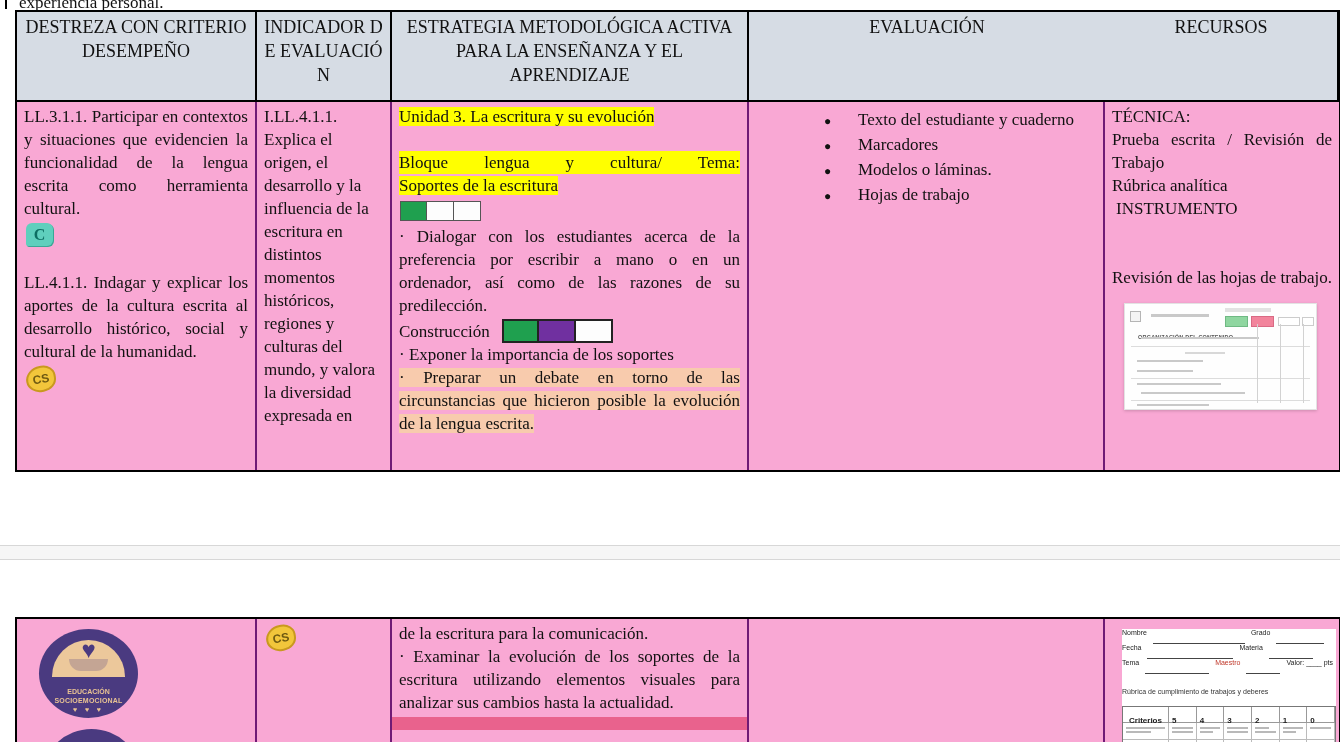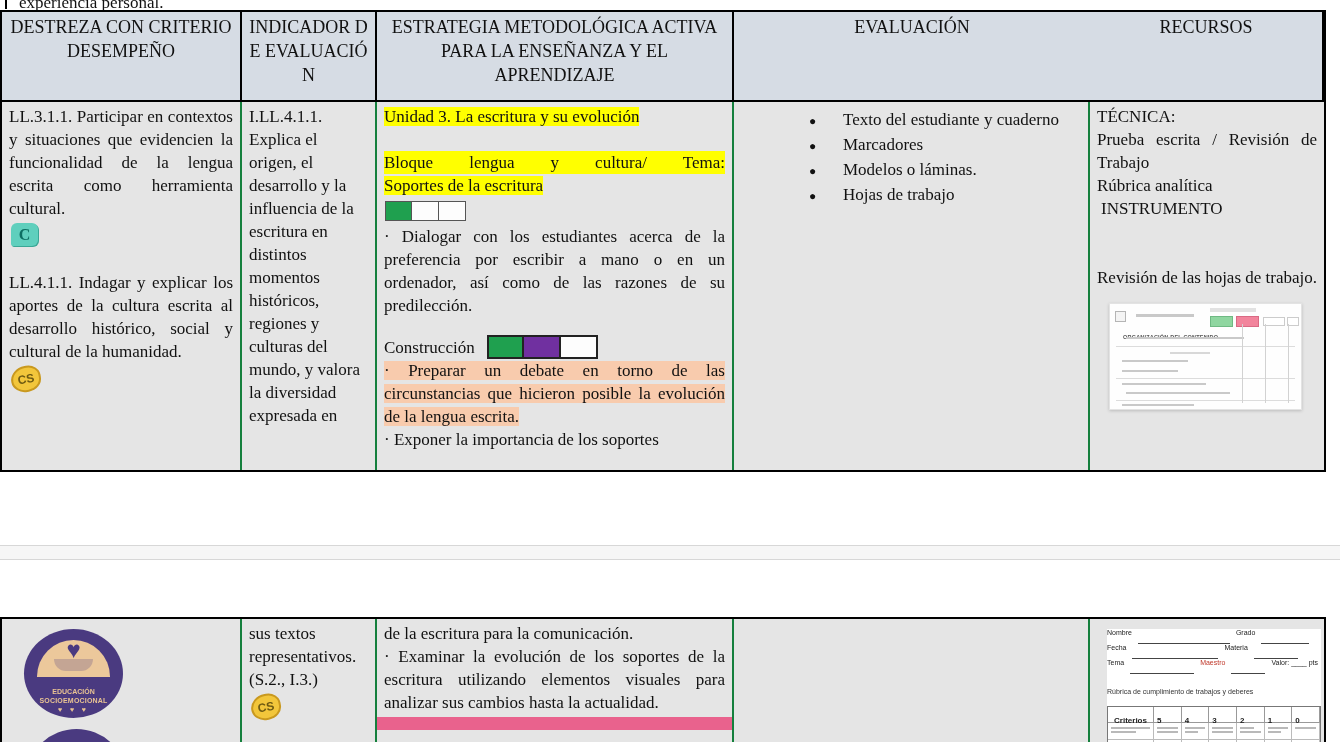--- a/index.html
+++ b/index.html
@@ -6,50 +6,50 @@
   html,body { width:1340px; height:742px; background:#ffffff; overflow:hidden; }
   body { font-family:"Liberation Serif", serif; color:#111; }
 
   .stage { position:absolute; top:0; left:0; width:1340px; height:742px; background:#fff; overflow:hidden; }
 
   
   .remnant-border { position:absolute; left:5px; top:0; height:9px; width:0; border-left:2px solid #000; }
   .remnant-text { position:absolute; left:19px; top:-9px; font-size:17px; line-height:23px; }
 
   
-  .tbl { position:absolute; left:0; display:grid; grid-template-columns:240px 135px 357px 356px 234px; border:2px solid #000; background:#e5e5e5; }
+  .tbl { position:absolute; left:15px; display:grid; grid-template-columns:240px 135px 357px 356px 234px; border:2px solid #000; background:#f9a8d4; }
   .tbl1 { top:10px; grid-template-rows:90px 368px; }
   .tbl2 { top:617px; grid-template-rows:123px; border-bottom:none; height:125px; overflow:hidden; }
 
   .hcell { background:#d6dce4; border-right:2px solid #000; border-bottom:2px solid #000; text-align:center; padding:3px 6px 0 6px; font-size:18px; line-height:24px; overflow:hidden; }
   .hcell.last { border-right:none; }
   .hcell.h2 { word-break:break-all; }
 
-  .cell { border-right:2px solid #15803d; padding:3px 7px 0 7px; font-size:17px; line-height:23px; overflow:hidden; }
+  .cell { border-right:2px solid #701a75; padding:3px 7px 0 7px; font-size:17px; line-height:23px; overflow:hidden; }
   .cell.last { border-right:none; }
   .just { text-align:justify; }
   .spread { text-align:justify; text-align-last:justify; }
   .bold { font-weight:normal; }
   .blank-line { height:23px; }
   .hl-yellow { background:#ffff00; }
   .hl-peach  { background:#f8cbad; }
 
   
   .icon-c { width:27px; height:23px; background:#5fcfbd; border-radius:6px 6px 6px 2px; color:#0d6e62; font-weight:bold; font-size:16px; display:flex; align-items:center; justify-content:center; margin:3px 0 2px 2px; box-shadow:1px 1px 0 #3aa796; }
   .icon-cs { width:30px; height:26px; background:#f2c63b; border:2px solid #c9991f; border-radius:55% 45% 50% 50%; color:#6e5a12; font-weight:bold; font-size:12px; display:flex; align-items:center; justify-content:center; transform:rotate(-10deg); margin:3px 0 0 2px; font-family:"Liberation Sans",sans-serif; }
 
   
   .pbar { display:flex; margin:4px 0 4px 1px; }
   .pbar .seg { width:27px; height:20px; border:1px solid #555; border-left:none; background:#fdfdfd; }
   .pbar .seg:first-child { border-left:1px solid #555; }
   .pbar.big .seg { width:37px; height:24px; border:2px solid #222; border-left:none; }
   .pbar.big .seg:first-child { border-left:2px solid #222; }
   .seg.green { background:#1fa04f; }
   .seg.purple { background:#7030a0; }
-  .constr-row { display:flex; align-items:center; gap:12px; margin-top:18px; }
+  .constr-row { display:flex; align-items:center; gap:12px; margin-top:2px; }
 
   
   .res-list { padding:3px 0 0 68px; }
   .res-row { display:flex; align-items:baseline; margin-bottom:0; }
   .res-bullet { font-size:12px; width:34px; }
   .res-text { font-size:17px; line-height:23px; }
 
   
   .eval-gap { height:46px; }
 
@@ -136,22 +136,22 @@
       </div>
       <div class="just">· Dialogar con los estudiantes acerca de la preferencia por escribir a mano o en un ordenador, así como de las razones de su predilección.</div>
       <div class="constr-row">
         <span class="bold">Construcción</span>
         <div class="pbar big" style="margin:0;">
           <div class="seg green"></div>
           <div class="seg purple"></div>
           <div class="seg"></div>
         </div>
       </div>
+      <div class="just">· Exponer la importancia de los soportes</div>
       <div class="just"><span class="hl-peach">· Preparar un debate en torno de las circunstancias que hicieron posible la evolución de la lengua escrita.</span></div>
-      <div class="just">· Exponer la importancia de los soportes</div>
     </div>
 
     <div class="cell">
       <div class="res-list">
         <div class="res-row">
             <span class="res-bullet">●</span>
             <span class="res-text">Texto del estudiante y cuaderno</span>
           </div>
         <div class="res-row">
             <span class="res-bullet">●</span>
@@ -212,21 +212,20 @@
         <div class="heart">♥</div>
         <div class="hands"></div>
         <div class="t1">EDUCACIÓN</div>
         <div class="t2">SOCIOEMOCIONAL</div>
         <div class="hearts">♥ ♥ ♥</div>
       </div>
       <div class="logo2"></div>
     </div>
 
     <div class="cell" style="overflow-wrap:anywhere;">
-      <div>sus textos representativos. (S.2., I.3.)</div>
       <div class="icon-cs">CS</div>
     </div>
 
     <div class="cell">
       <div>de la escritura para la comunicación.</div>
       <div class="just">· Examinar la evolución de los soportes de la escritura utilizando elementos visuales para analizar sus cambios hasta la actualidad.</div>
       <div class="pinkbar"></div>
     </div>
 
     <div class="cell"></div>

